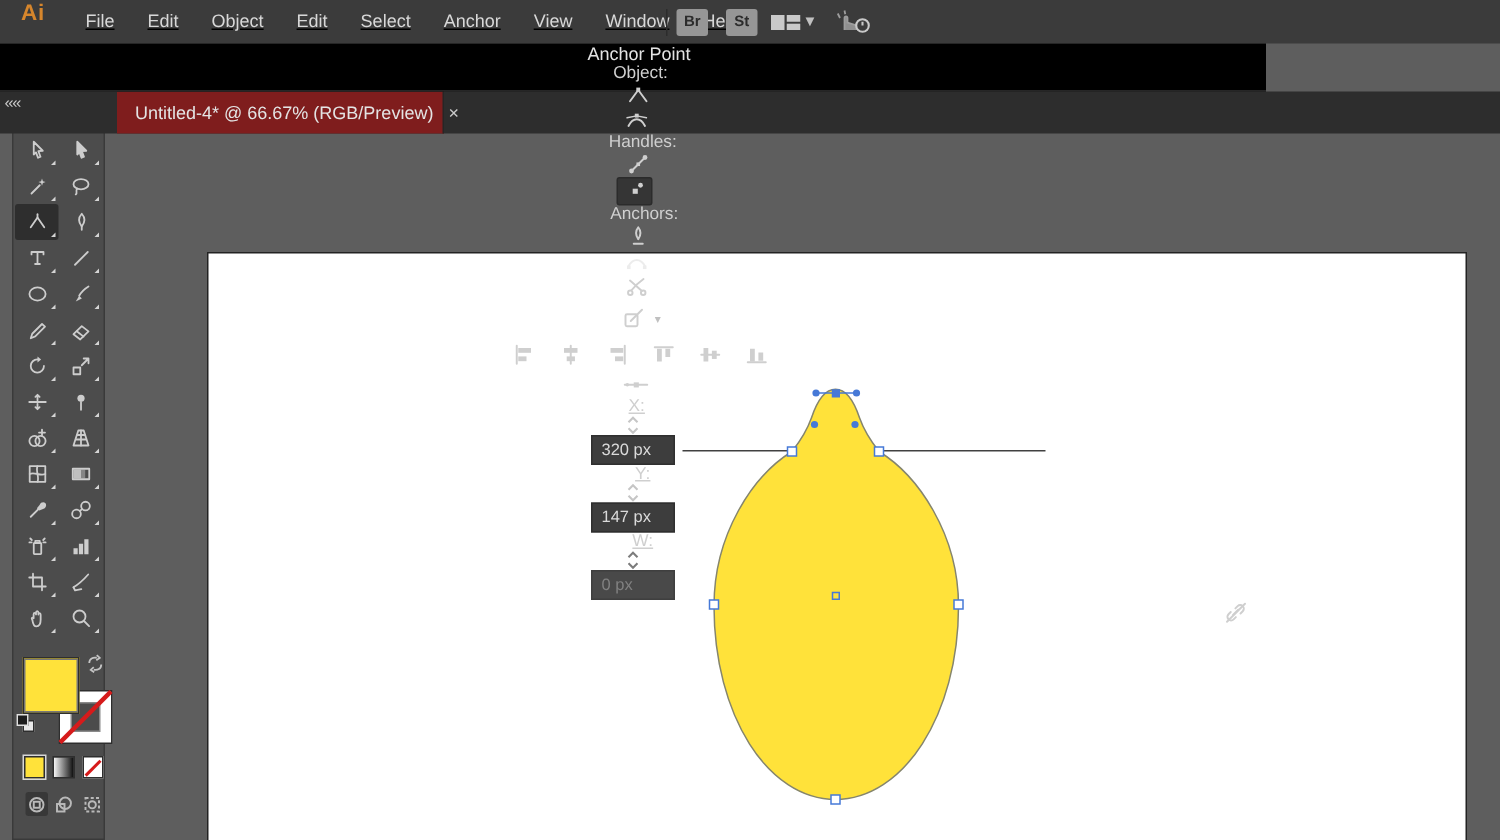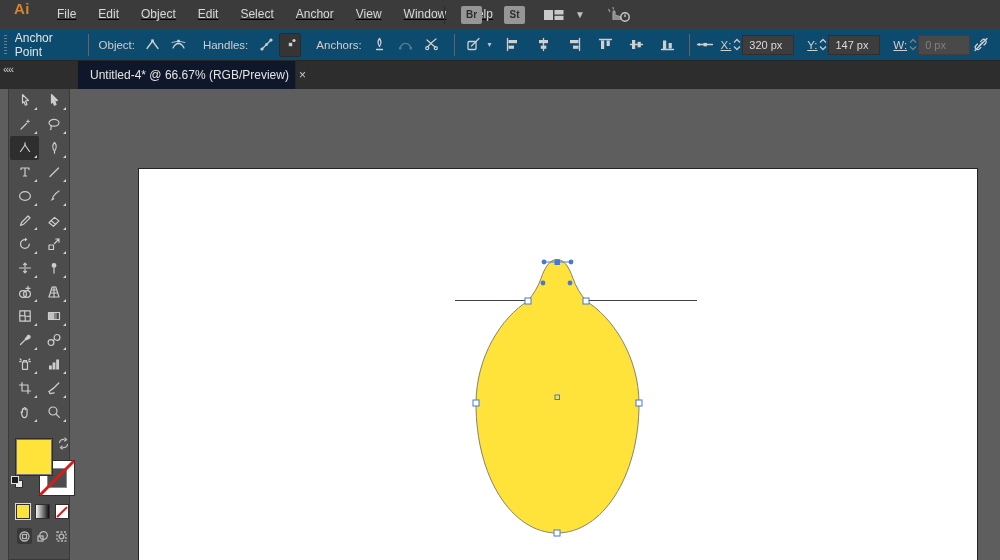--- a/index.html
+++ b/index.html
@@ -5,30 +5,30 @@
   * { margin:0; padding:0; box-sizing:border-box; }
   html,body { width:1000px; height:560px; overflow:hidden; }
   body { font-family:"Liberation Sans", sans-serif; background:#5e5e5e; position:relative; }
 
   
   .menubar { position:absolute; left:0; top:0; width:1000px; height:29px; background:#3b3b3b;
              display:flex; align-items:flex-start; z-index:10; }
   .ai-logo { font-size:15px; font-weight:bold; color:#d6862c; margin-left:14px; letter-spacing:0.5px; }
   .menu-items { display:flex; margin-left:16px;text-decoration:underline; }
   .menu-item { color:#d8d8d8; font-size:12px; padding:0 11px; line-height:29px; cursor:default; }
-  .mb-right { position:absolute; left:444px; top:0; height:29px; display:flex; align-items:center; gap:10px; }
+  .mb-right { position:absolute; left:444px; top:0; height:29px; display:flex; align-items:center; }
   .mb-sep { width:1px; height:18px; background:#2c2c2c; }
   .mb-app-btn { width:21px; height:18px; background:#969696; color:#2c2c2c; font-size:10px; font-weight:bold;
                 border-radius:2px; display:flex; align-items:center; justify-content:center; margin-left:6px; }
   .ws-icon svg, .touch-icon svg { display:block; }
   .chev { color:#c0c0c0; font-size:10px; }
 
   
-  .controlbar { position:absolute; left:0; top:29px; width:1000px; height:32px; background:#0c4a6e;
-                border-bottom:1px solid #262626; display:flex; align-items:center; z-index:10; }
+  .controlbar { position:absolute; left:0; top:29px; width:844px; height:32px; background:#000000;
+                border-bottom:1px solid #262626; display:flex; align-items:center; z-index:10;flex-direction:column; }
   .cb-grip { width:3px; height:20px; margin-left:4px;
              background-image:repeating-linear-gradient(#7a7a7a 0 1px, transparent 1px 3px); }
   .cb-label { color:#e3e3e3; font-size:12px; }
   .cb-sublabel { color:#cfcfcf; font-size:11.5px; }
   .cb-sep { width:1px; height:22px; background:#434343; border-right:1px solid #646464; }
   .cb-btn { width:24px; height:24px; display:flex; align-items:center; justify-content:center; border-radius:2px; }
   .cb-btn svg { stroke:#cfcfcf; fill:none; stroke-width:1.3; stroke-linecap:round; stroke-linejoin:round; }
   .cb-btn.pressed { background:#353535; border:1px solid #2b2b2b; }
   .cb-btn.disabled { opacity:0.38; }
   .cb-field { width:56px; height:20px; background:#3d3d3d; border:1px solid #2f2f2f; color:#dadada;
@@ -36,21 +36,21 @@
   .cb-field.disabled { background:#494949; color:#808080; border-color:#3f3f3f; }
   .cb-xy { text-decoration:underline; }
   .stepper { display:flex; flex-direction:column; align-items:center; justify-content:center; gap:1px; width:12px; }
   .stepper svg { stroke:#c6c6c6; fill:none; stroke-width:1.4; }
   .stepper.disabled svg { stroke:#7d7d7d; }
   .iso-wrap { display:flex; align-items:center; gap:2px; }
 
   
   .tabstrip { position:absolute; left:0; top:61px; width:1000px; height:28px; background:#2d2d2d; z-index:9; }
   .collapse-btn { position:absolute; left:3px; top:2px; color:#c9c9c9; font-size:11px; letter-spacing:-1px; }
-  .doc-tab { position:absolute; left:78px; top:0; width:218px; height:28px; background:#0f172a;
+  .doc-tab { position:absolute; left:78px; top:0; width:218px; height:28px; background:#7f1d1d;
              display:flex; align-items:center; border-right:1px solid #262626; }
   .doc-tab-title { color:#e4e4e4; font-size:12px; margin-left:12px; white-space:nowrap; }
   .doc-tab-close { margin-left:10px; color:#c9c9c9; font-size:12px; line-height:12px; }
 
   
   .canvas { position:absolute; left:0; top:89px; width:1000px; height:471px; background:#5e5e5e; z-index:1; }
   .artboard { position:absolute; left:138px; top:168px; width:840px; height:392px; background:#ffffff;
               border:1px solid #232323; border-bottom:none; z-index:1; }
   svg.overlay { position:absolute; left:0; top:0; width:1000px; height:560px; z-index:2; pointer-events:none; }
 

